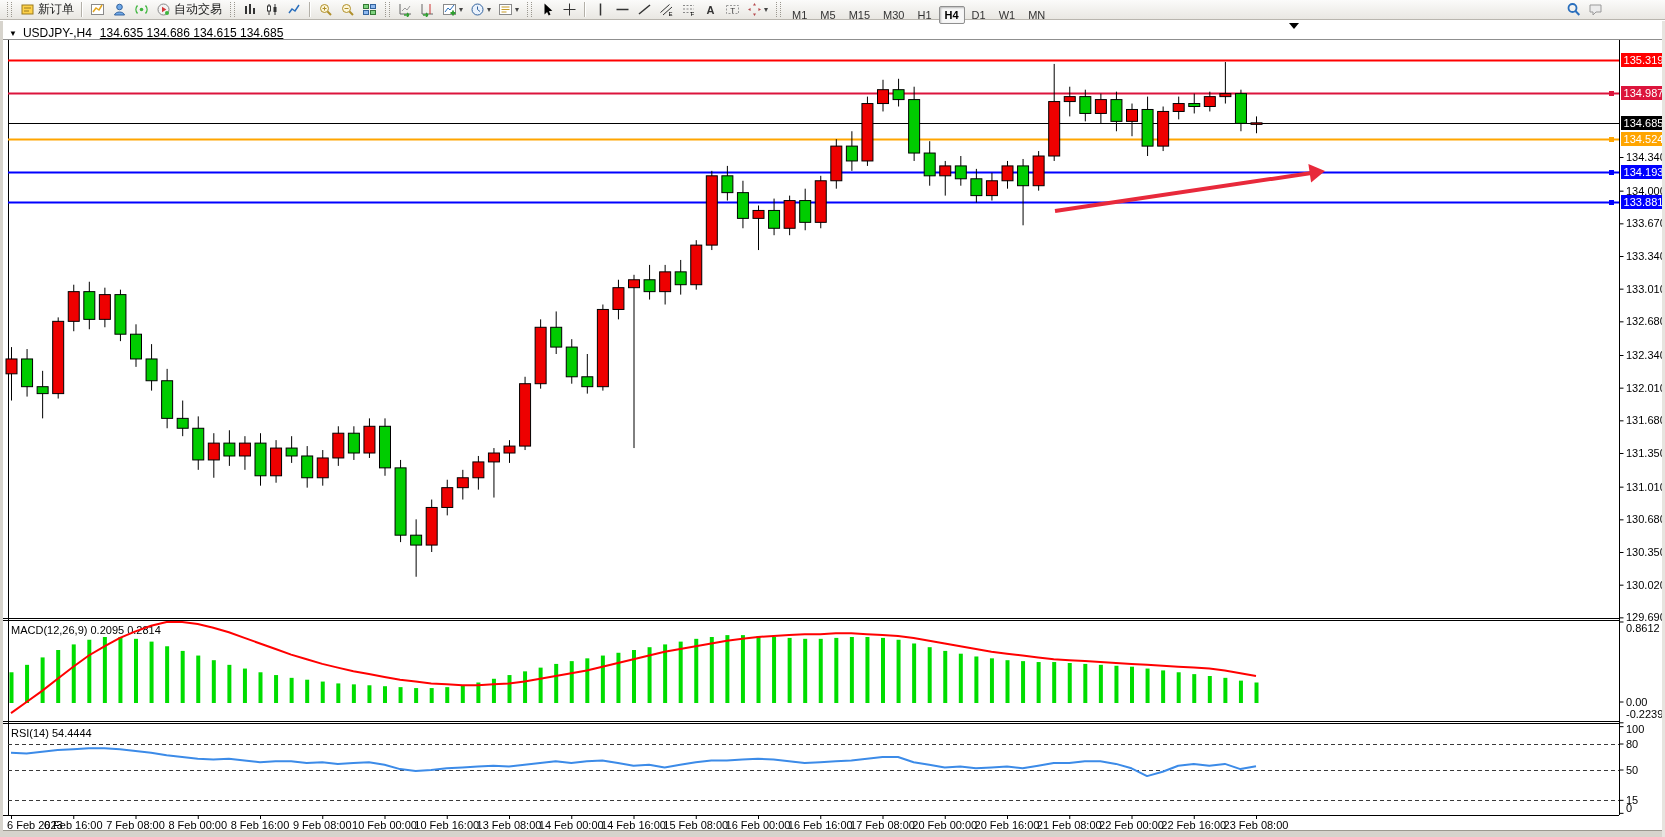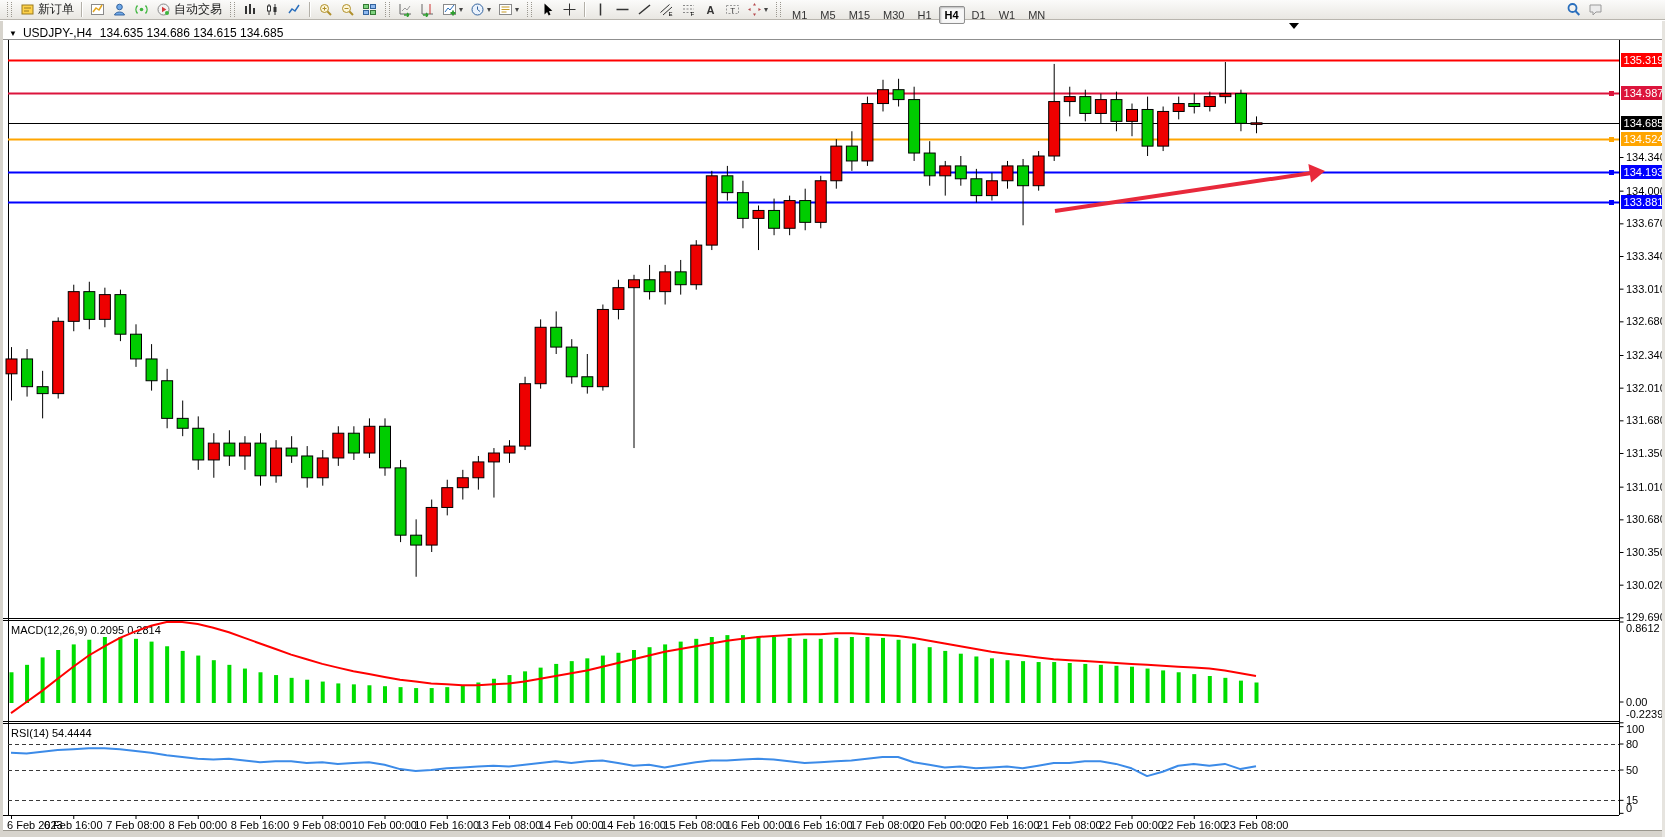--- a/index.html
+++ b/index.html
@@ -18,21 +18,21 @@
   .tf.active{border:1px solid #8f8f8f;background:#f7f7f7;box-shadow:inset 1px 1px 2px rgba(0,0,0,.25);color:#000;font-weight:bold;}
   .spacer{flex:1;}
   .chatwrap{position:relative;margin-right:56px;}
   .badge{position:absolute;top:-4px;right:-8px;min-width:11px;height:11px;border-radius:6px;background:#e8442c;
     color:#fff;font-size:8px;line-height:11px;text-align:center;padding:0 2px;border:1px solid #fff;}
   
   .chartwin{position:absolute;top:21px;left:0;width:1665px;height:816px;background:#fff;
     border-left:3px solid #d7d4cd;box-sizing:border-box;}
   .chart-title{position:absolute;top:5px;left:6px;font-size:12px;color:#000;display:flex;align-items:center;gap:6px;z-index:4;}
   .chart-title .tri{font-size:8px;color:#000;}
-  .chart-title .ohlc{margin-left:2px;}
+  .chart-title .ohlc{margin-left:2px;text-decoration:underline;}
   svg text{font-family:"Liberation Sans",sans-serif;}
 </style>
 </head>
 <body>
 
 <div class="app">
   <div class="toolbar" id="toolbar">
       <div class="grip"></div>
       <div class="tbtn">
         <svg width="15" height="15" viewBox="0 0 15 15">

